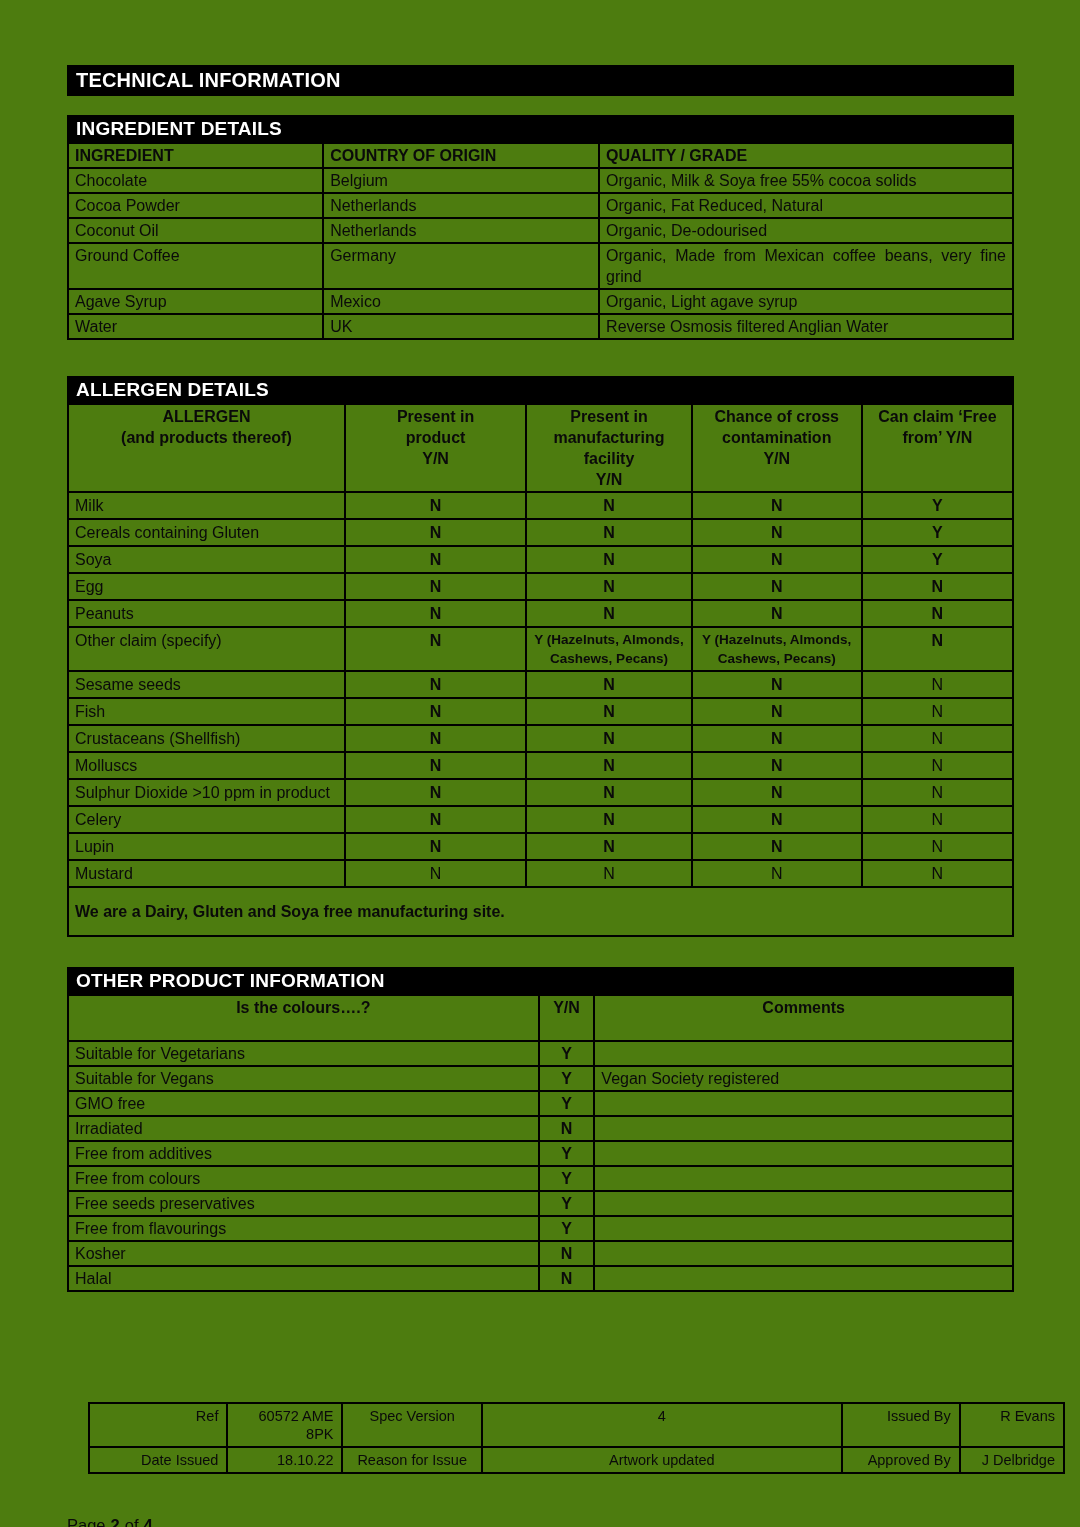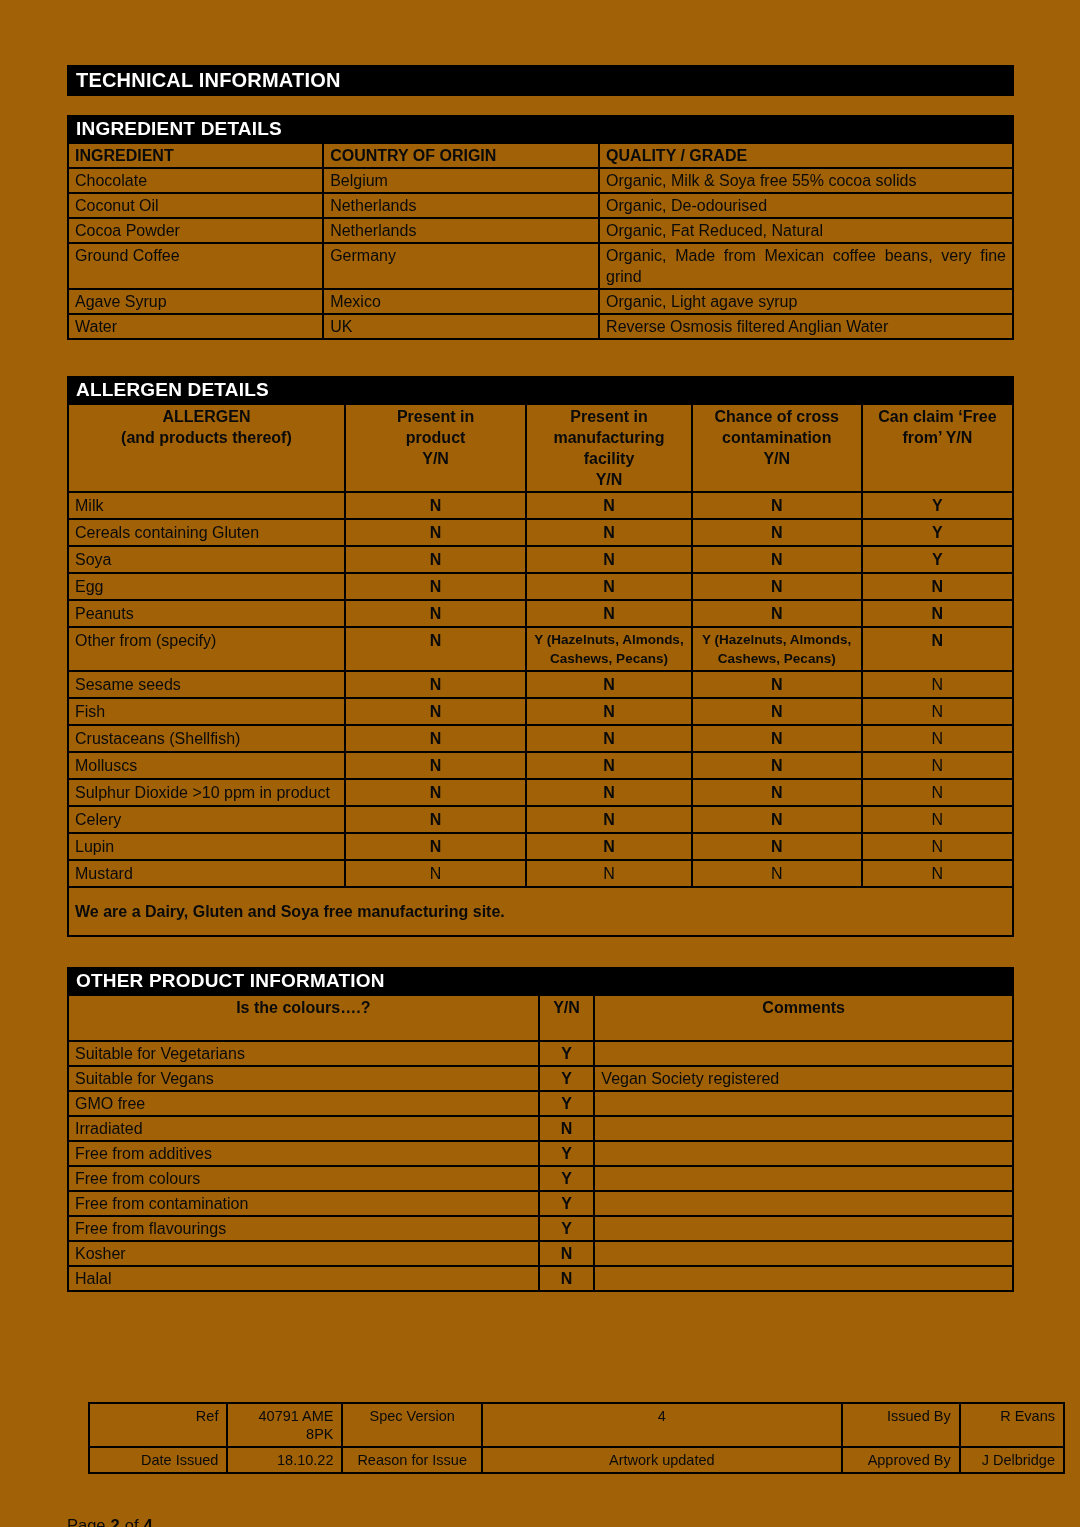--- a/index.html
+++ b/index.html
@@ -1,21 +1,21 @@
 <!DOCTYPE html>
 <html><head>
 <meta charset="utf-8">
 <style>
   * { box-sizing: border-box; }
   html, body { margin: 0; padding: 0; background: #ffffff; }
   #page {
     position: relative;
     width: 1080px;
     height: 1527px;
-    background: #a16207;
+    background: #4d7c0f;
     font-family: "Liberation Sans", sans-serif;
     color: #0a0a0a;
     overflow: hidden;
   }
   .section { position: absolute; left: 67px; width: 947px; }
 
   .bar {
     background: #000000;
     color: #ffffff;
     font-weight: bold;
@@ -109,28 +109,28 @@
           <th>QUALITY / GRADE</th>
         </tr>
       </thead>
       <tbody>
           <tr>
     <td>Chocolate</td>
     <td>Belgium</td>
     <td class="ing-quality">Organic, Milk &amp; Soya free 55% cocoa solids</td>
   </tr>
           <tr>
+    <td>Cocoa Powder</td>
+    <td>Netherlands</td>
+    <td class="ing-quality">Organic, Fat Reduced, Natural</td>
+  </tr>
+          <tr>
     <td>Coconut Oil</td>
     <td>Netherlands</td>
     <td class="ing-quality">Organic, De-odourised</td>
-  </tr>
-          <tr>
-    <td>Cocoa Powder</td>
-    <td>Netherlands</td>
-    <td class="ing-quality">Organic, Fat Reduced, Natural</td>
   </tr>
           <tr>
     <td>Ground Coffee</td>
     <td>Germany</td>
     <td class="ing-quality">Organic, Made from Mexican coffee beans, very fine grind</td>
   </tr>
           <tr>
     <td>Agave Syrup</td>
     <td>Mexico</td>
     <td class="ing-quality">Organic, Light agave syrup</td>
@@ -204,21 +204,21 @@
     <td class="val">N</td>
   </tr>
           <tr>
     <td>Peanuts</td>
     <td class="val">N</td>
     <td class="val">N</td>
     <td class="val">N</td>
     <td class="val">N</td>
   </tr>
           <tr class="nuts">
-    <td>Other from (specify)</td>
+    <td>Other claim (specify)</td>
     <td class="val">N</td>
     <td class="val">Y (Hazelnuts, Almonds, Cashews, Pecans)</td>
     <td class="val">Y (Hazelnuts, Almonds, Cashews, Pecans)</td>
     <td class="val">N</td>
   </tr>
           <tr class="freefrom-regular">
     <td>Sesame seeds</td>
     <td class="val">N</td>
     <td class="val">N</td>
     <td class="val">N</td>
@@ -324,21 +324,21 @@
     <td>Free from additives</td>
     <td class="yn">Y</td>
     <td></td>
   </tr>
           <tr>
     <td>Free from colours</td>
     <td class="yn">Y</td>
     <td></td>
   </tr>
           <tr>
-    <td>Free from contamination</td>
+    <td>Free seeds preservatives</td>
     <td class="yn">Y</td>
     <td></td>
   </tr>
           <tr>
     <td>Free from flavourings</td>
     <td class="yn">Y</td>
     <td></td>
   </tr>
           <tr>
     <td>Kosher</td>
@@ -360,21 +360,21 @@
           <col style="width:14.2%">
           <col style="width:11.8%">
           <col style="width:14.3%">
           <col style="width:36.9%">
           <col style="width:12.1%">
           <col style="width:10.7%">
         </colgroup>
       <tbody>
           <tr>
     <td>Ref</td>
-    <td>40791 AME 8PK</td>
+    <td>60572 AME 8PK</td>
     <td>Spec Version</td>
     <td>4</td>
     <td>Issued By</td>
     <td>R Evans</td>
   </tr>
           <tr>
     <td>Date Issued</td>
     <td>18.10.22</td>
     <td>Reason for Issue</td>
     <td>Artwork updated</td>

